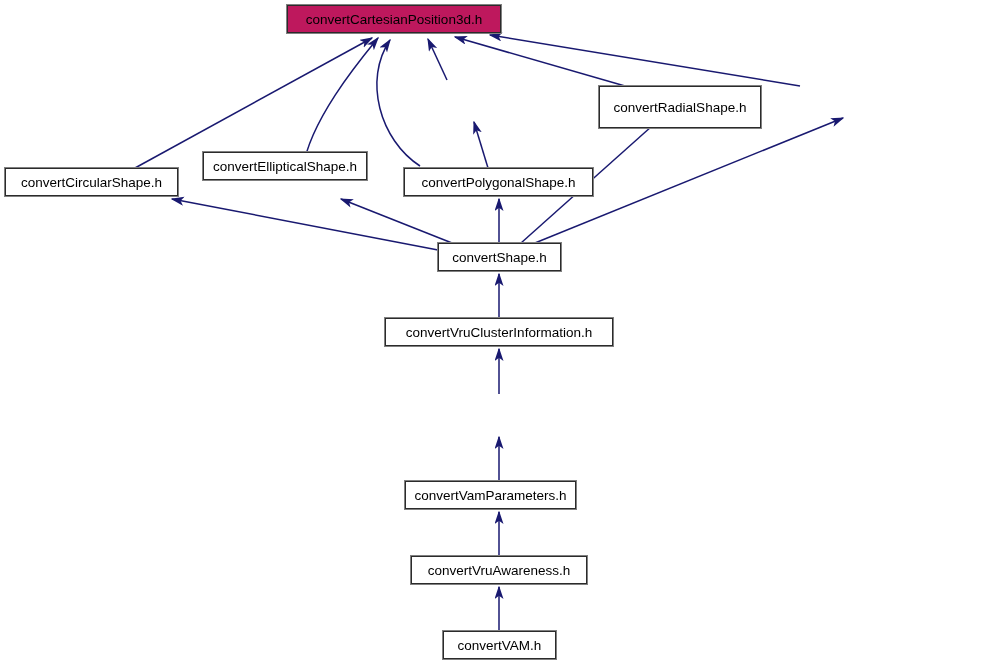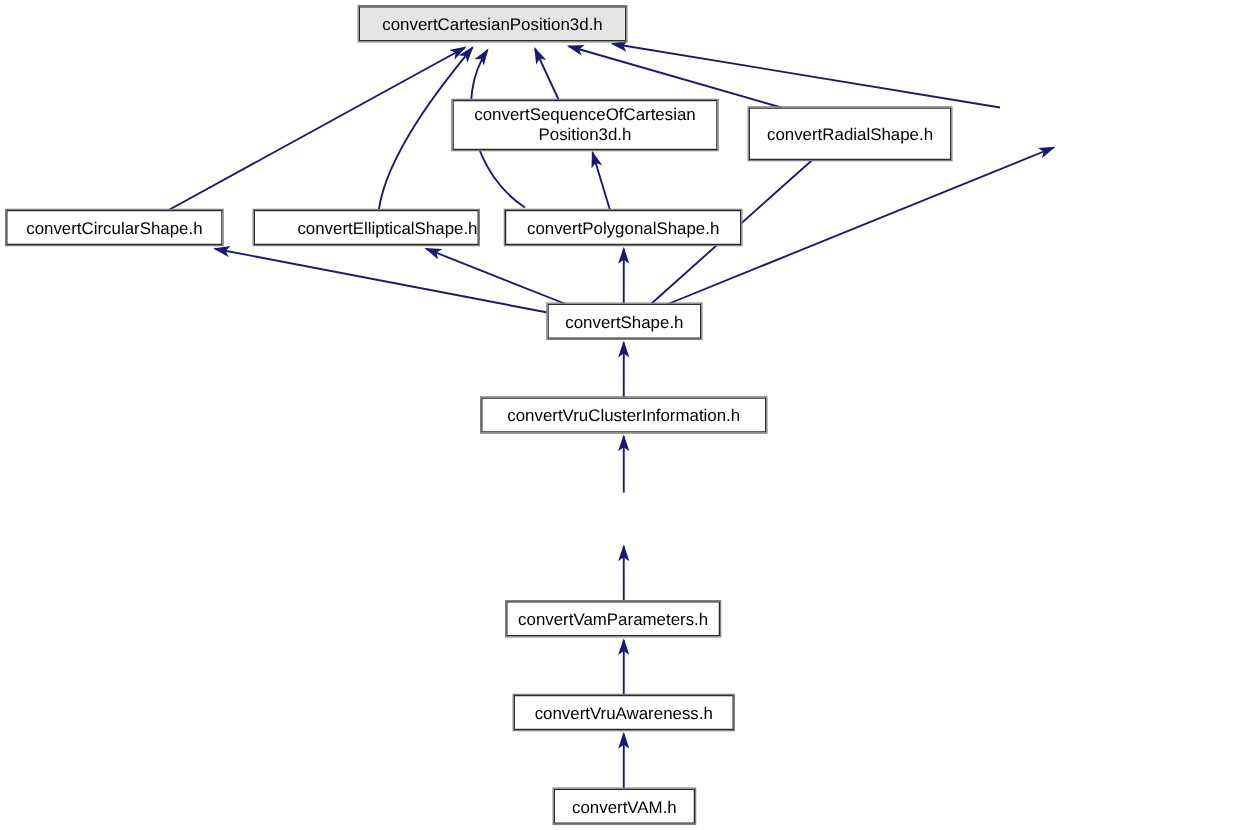--- a/index.html
+++ b/index.html
@@ -36,21 +36,21 @@
     line-height: 15px;
     letter-spacing: 0px;
     display: flex;
     align-items: center;
     justify-content: center;
     text-align: center;
     white-space: nowrap;
     z-index: 5;
   }
   .node.current {
-    background: #e5e5e5;
+    background: #be185d;
   }
   .node .label2 {
     white-space: normal;
     line-height: 16px;
   }
 </style>
 </head>
 <body>
 
 <div id="graph">
@@ -83,34 +83,31 @@
       <path d="M499,481 L499,437"></path>
       <path d="M499,556 L499,512"></path>
       <path d="M499,631 L499,587"></path>
     </g>
   </svg>
 
   <div class="node current" style="left:287px;top:5px;width:214px;height:28px;">
     <span>convertCartesianPosition3d.h</span>
   </div>
 
-  <div class="node" style="left:362px;top:80px;width:212px;height:40px;">
-    <span class="label2"><span>convertSequenceOfCartesian</span><br><span>Position3d.h</span></span>
-  </div>
 
   <div class="node" style="left:599px;top:86px;width:162px;height:42px;">
     <span>convertRadialShape.h</span>
   </div>
 
 
   <div class="node" style="left:5px;top:168px;width:173px;height:28px;">
     <span>convertCircularShape.h</span>
   </div>
 
-  <div class="node" style="left:203px;top:168px;width:180px;height:28px;justify-content:flex-end;">
+  <div class="node" style="left:203px;top:152px;width:164px;height:28px;">
     <span>convertEllipticalShape.h</span>
   </div>
 
   <div class="node" style="left:404px;top:168px;width:189px;height:28px;">
     <span>convertPolygonalShape.h</span>
   </div>
 
   <div class="node" style="left:438px;top:243px;width:123px;height:28px;">
     <span>convertShape.h</span>
   </div>

